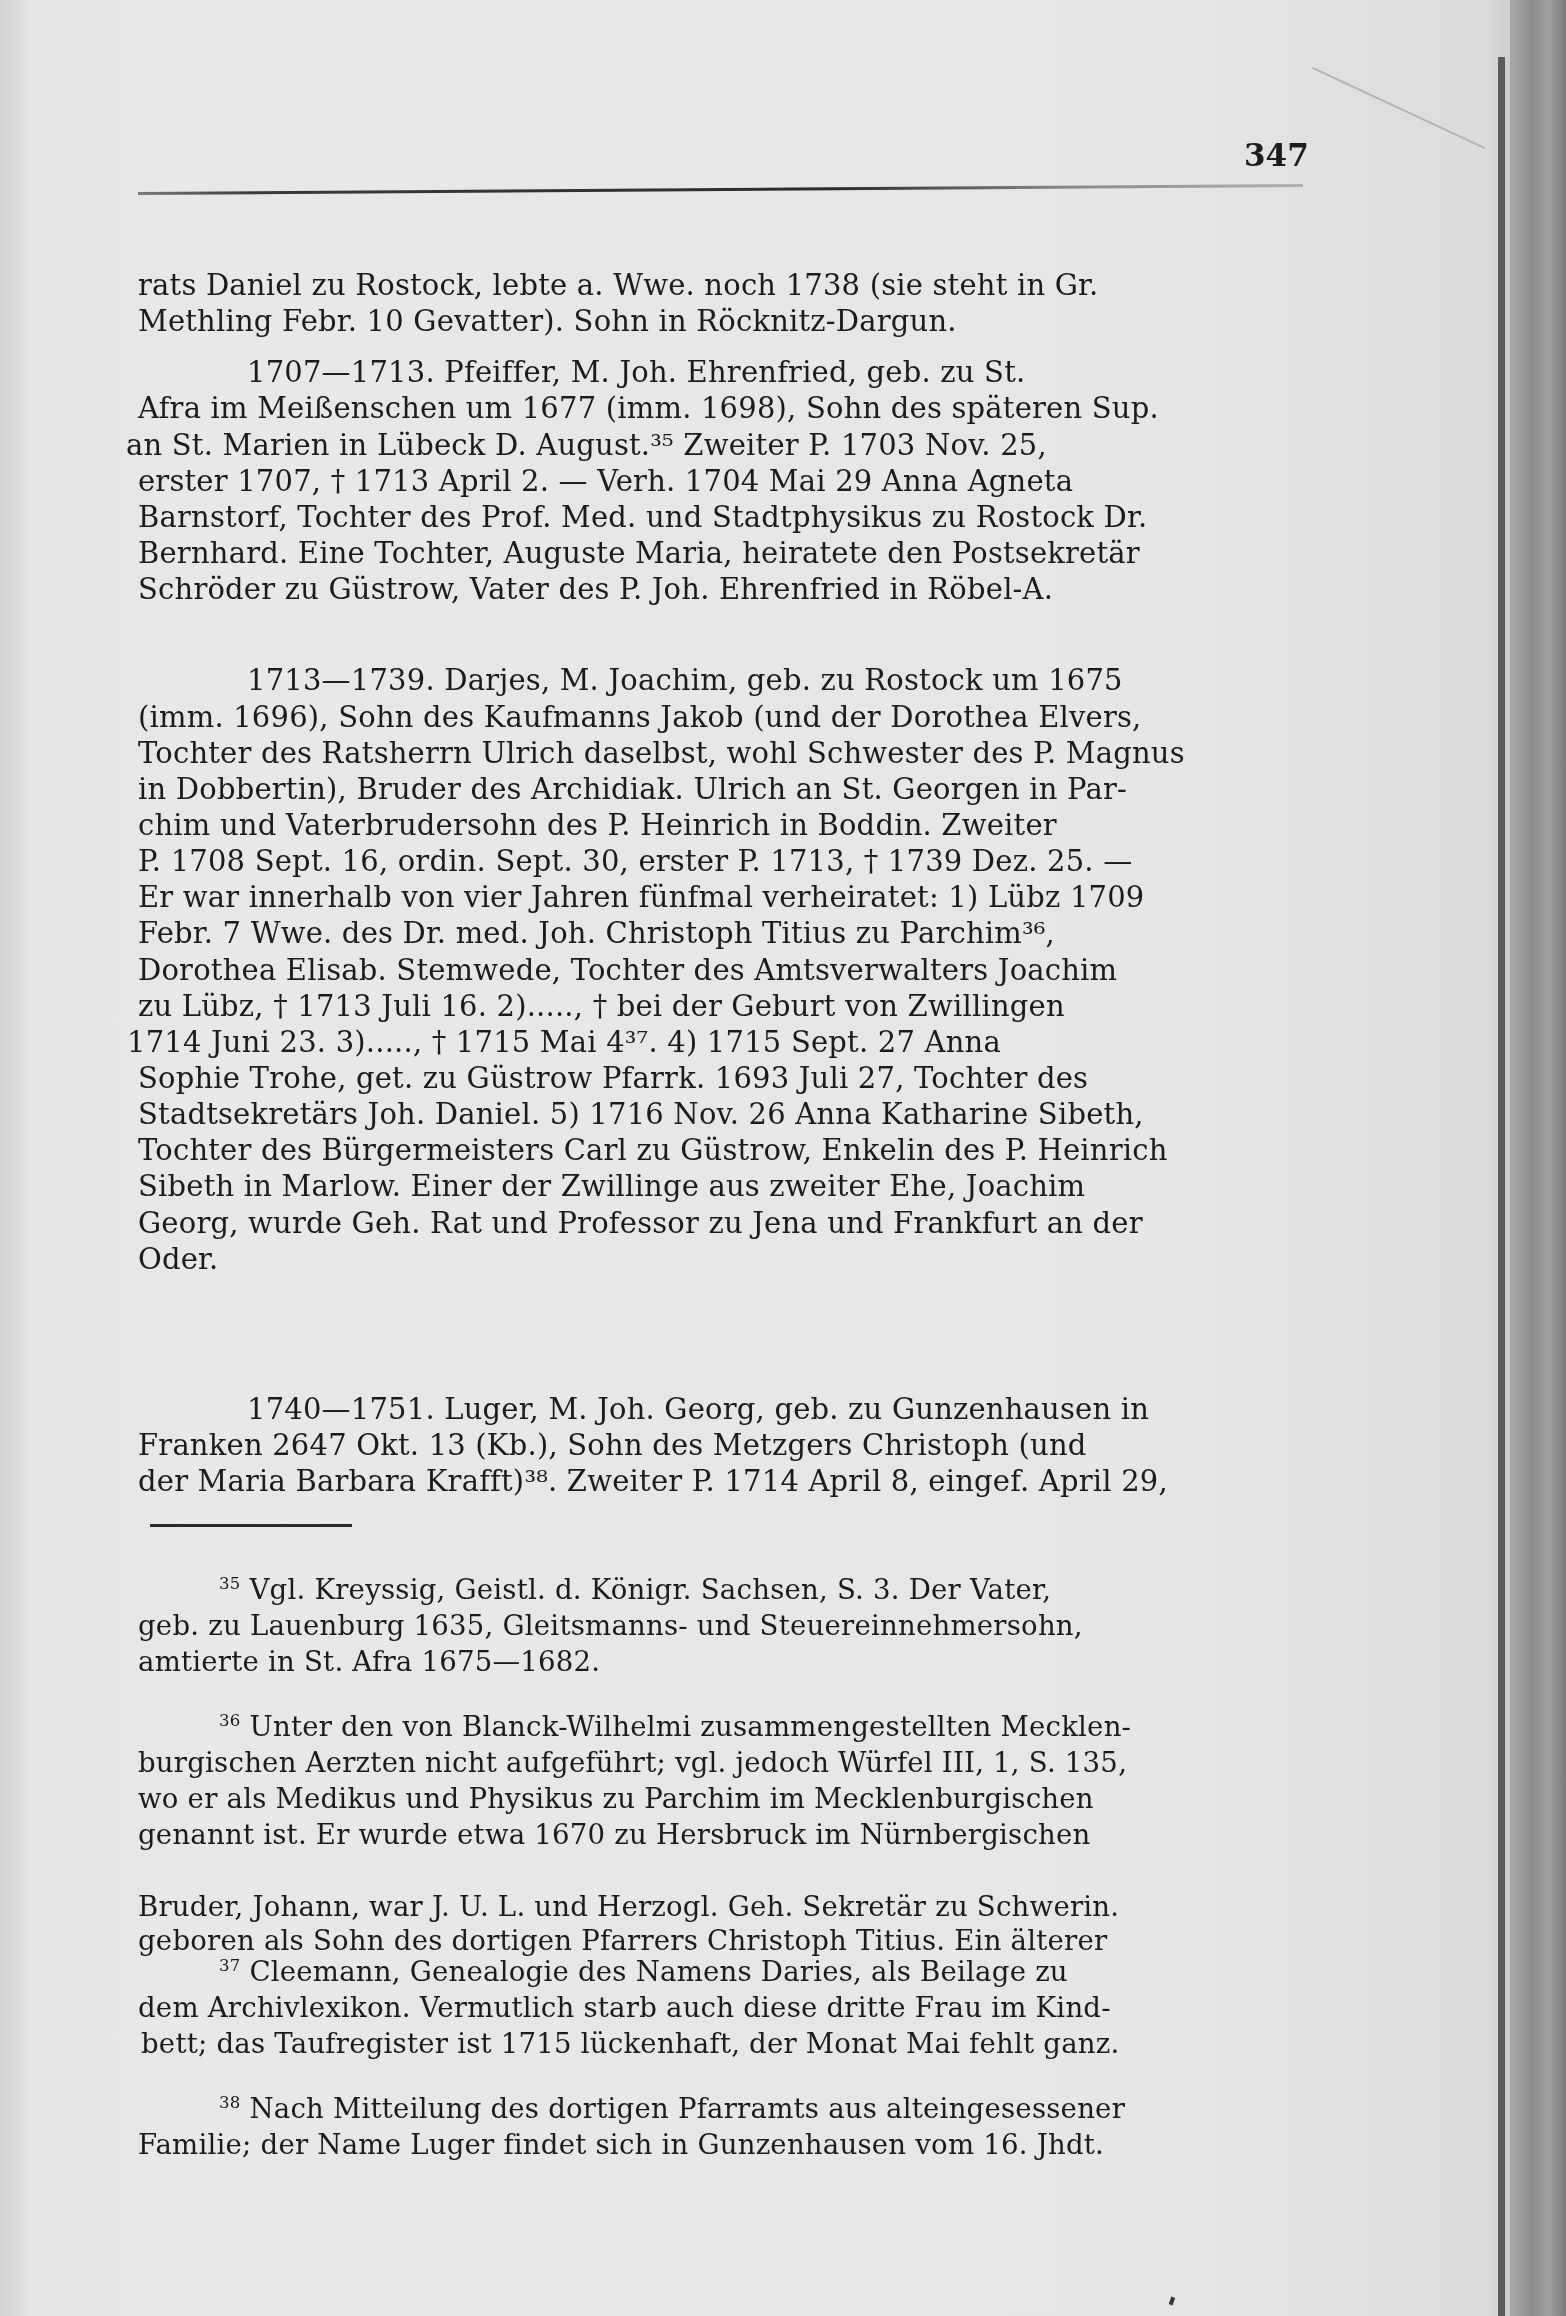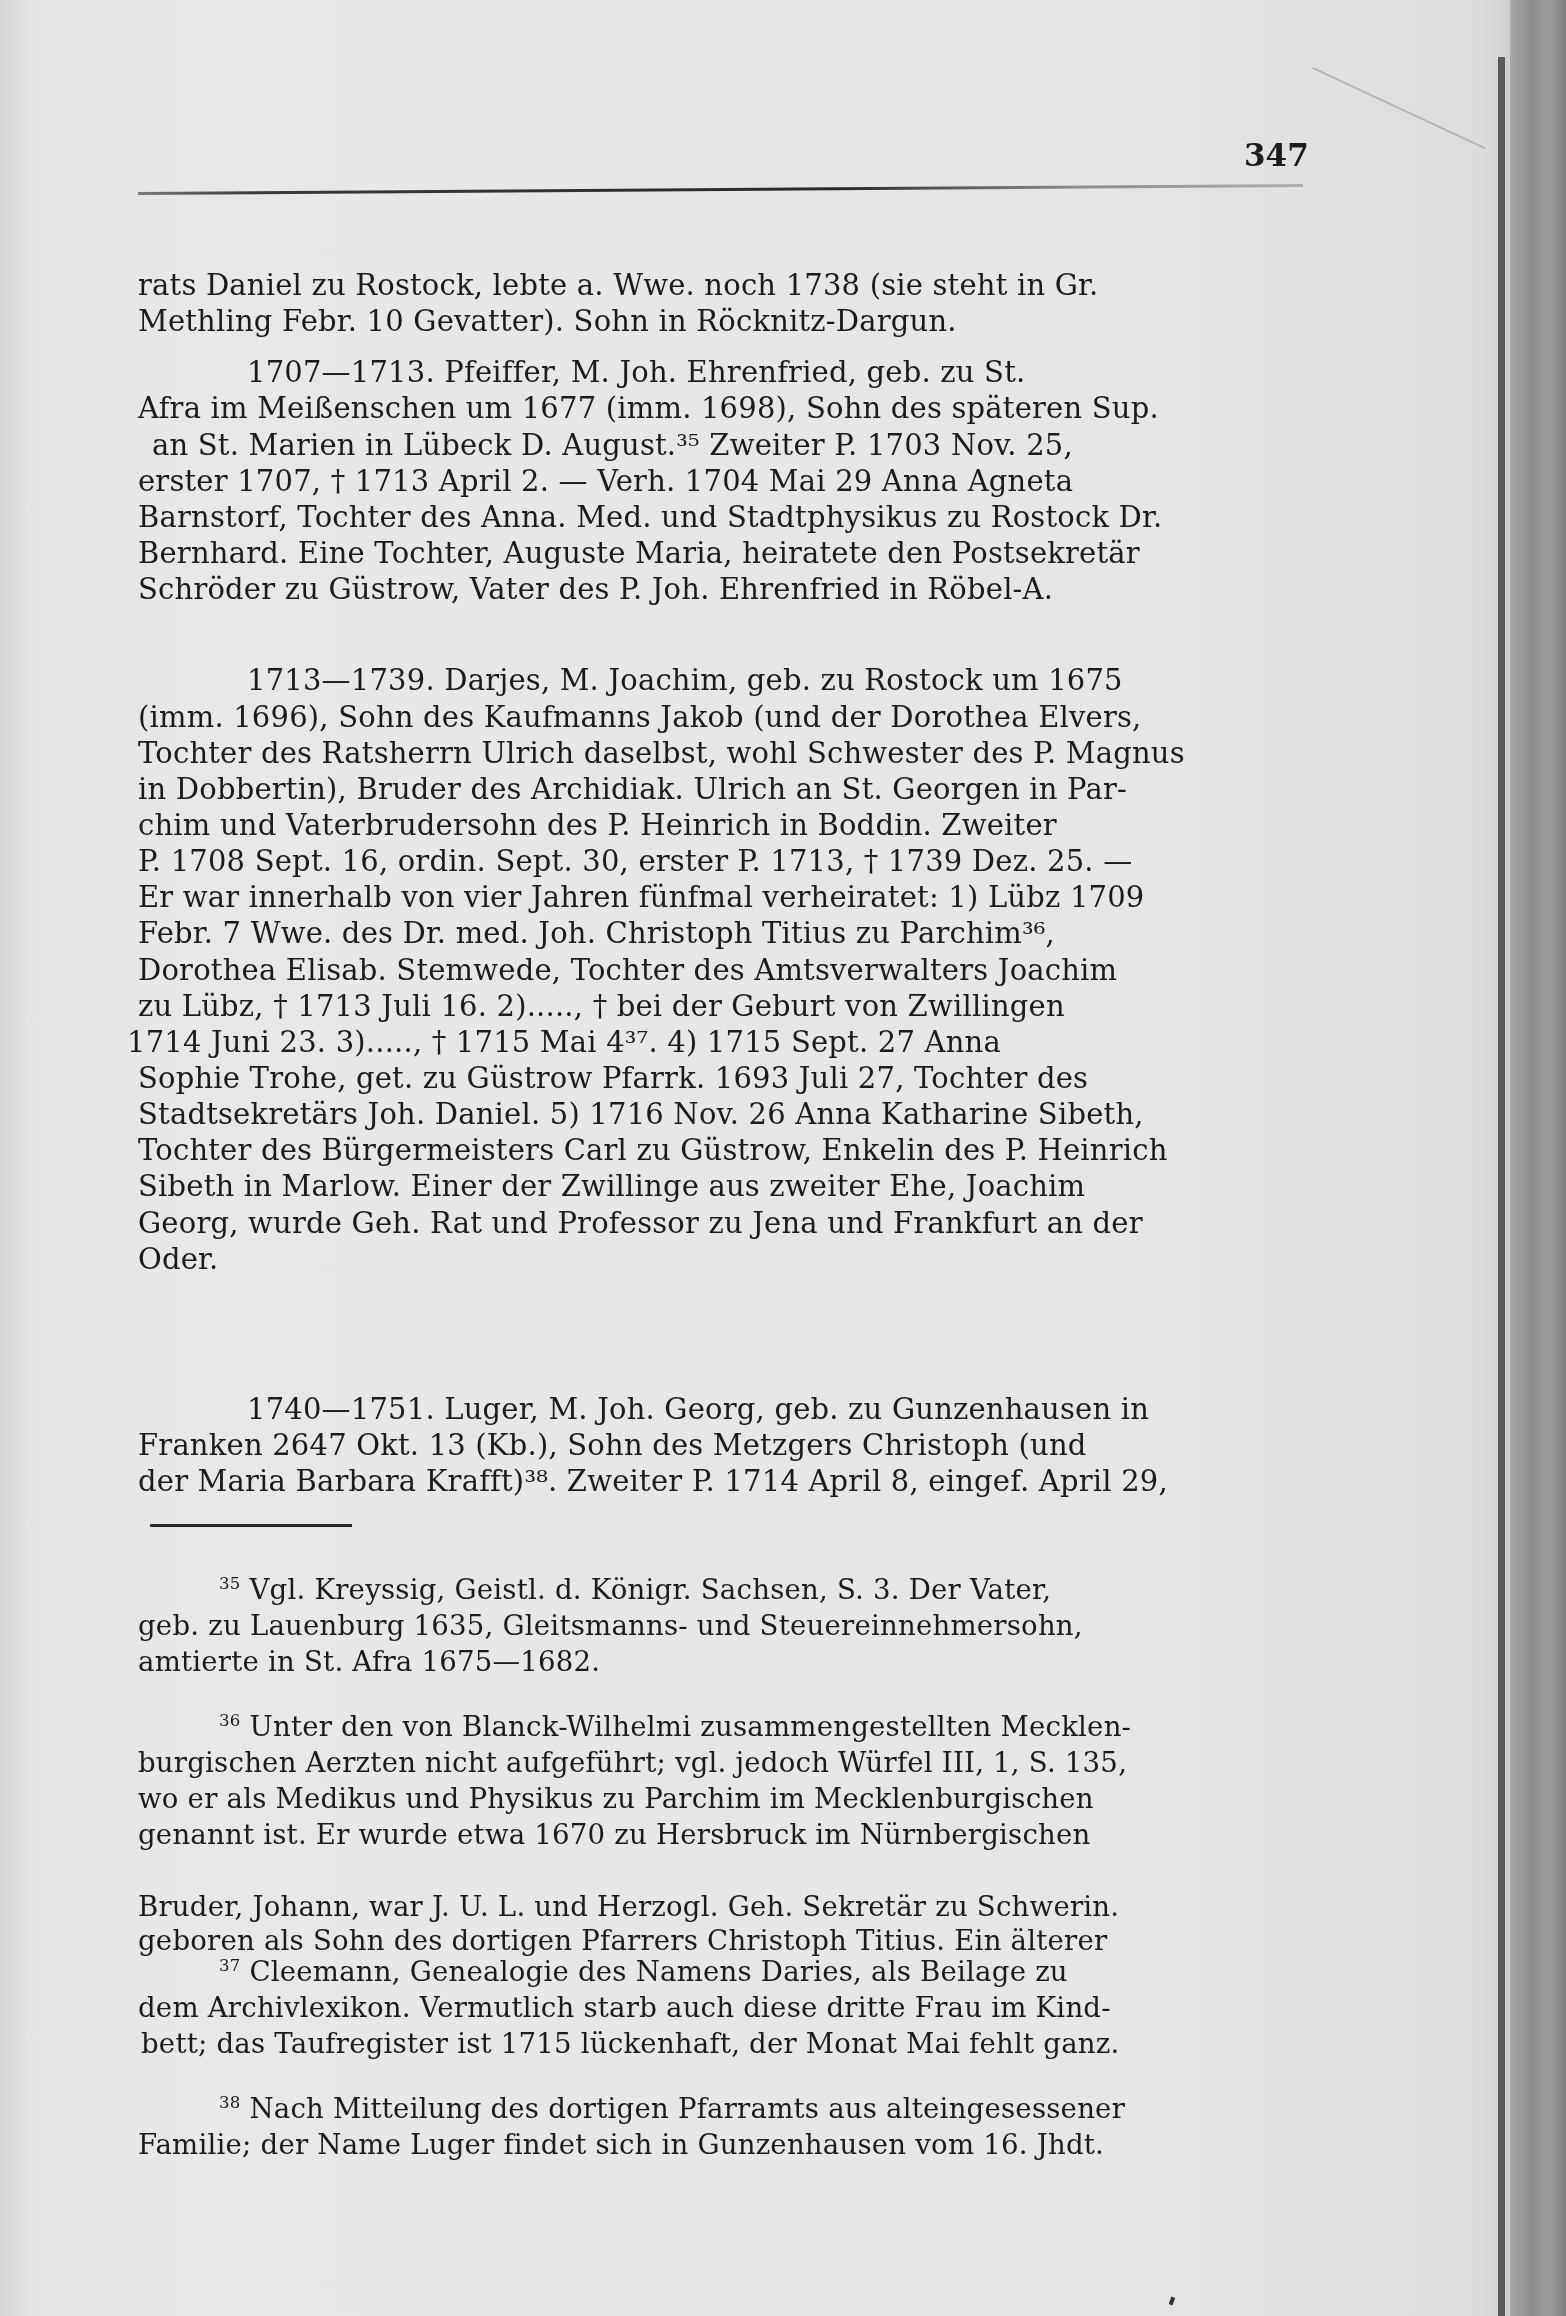--- a/index.html
+++ b/index.html
@@ -67,23 +67,23 @@
   <div class="header">
     <span class="page-number">347</span>
   </div>
   <div class="header-rule"></div>
 
   <div>
     <div class="line" style="left:138px;top:238px">rats Daniel zu Rostock, lebte a. Wwe. noch 1738 (sie steht in Gr.</div>
     <div class="line" style="left:138px;top:274px">Methling Febr. 10 Gevatter). Sohn in Röcknitz-Dargun.</div>
     <div class="line" style="left:247px;top:325px">1707—1713. Pfeiffer, M. Joh. Ehrenfried, geb. zu St.</div>
     <div class="line" style="left:138px;top:361px">Afra im Meißenschen um 1677 (imm. 1698), Sohn des späteren Sup.</div>
-    <div class="line" style="left:152px;top:398px">an St. Marien in Lübeck D. August.³⁵ Zweiter P. 1703 Nov. 25,</div>
+    <div class="line" style="left:126px;top:398px">an St. Marien in Lübeck D. August.³⁵ Zweiter P. 1703 Nov. 25,</div>
     <div class="line" style="left:138px;top:434px">erster 1707, † 1713 April 2. — Verh. 1704 Mai 29 Anna Agneta</div>
-    <div class="line" style="left:138px;top:470px">Barnstorf, Tochter des Anna. Med. und Stadtphysikus zu Rostock Dr.</div>
+    <div class="line" style="left:138px;top:470px">Barnstorf, Tochter des Prof. Med. und Stadtphysikus zu Rostock Dr.</div>
     <div class="line" style="left:138px;top:506px">Bernhard. Eine Tochter, Auguste Maria, heiratete den Postsekretär</div>
     <div class="line" style="left:138px;top:542px">Schröder zu Güstrow, Vater des P. Joh. Ehrenfried in Röbel-A.</div>
 
     <div class="line" style="left:247px;top:633px">1713—1739. Darjes, M. Joachim, geb. zu Rostock um 1675</div>
     <div class="line" style="left:138px;top:670px">(imm. 1696), Sohn des Kaufmanns Jakob (und der Dorothea Elvers,</div>
     <div class="line" style="left:138px;top:706px">Tochter des Ratsherrn Ulrich daselbst, wohl Schwester des P. Magnus</div>
     <div class="line" style="left:138px;top:742px">in Dobbertin), Bruder des Archidiak. Ulrich an St. Georgen in Par-</div>
     <div class="line" style="left:138px;top:778px">chim und Vaterbrudersohn des P. Heinrich in Boddin. Zweiter</div>
     <div class="line" style="left:138px;top:814px">P. 1708 Sept. 16, ordin. Sept. 30, erster P. 1713, † 1739 Dez. 25. —</div>
     <div class="line" style="left:138px;top:850px">Er war innerhalb von vier Jahren fünfmal verheiratet: 1) Lübz 1709</div>

